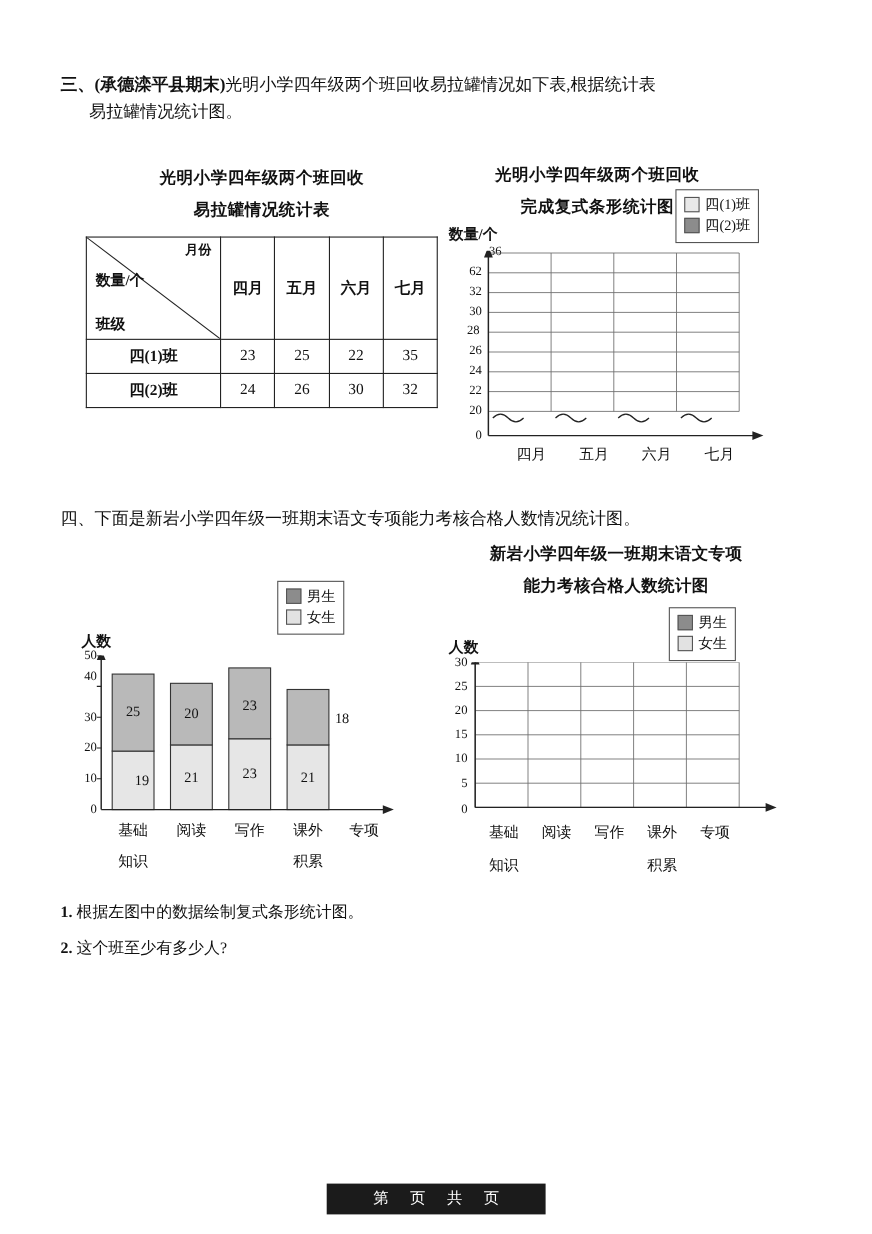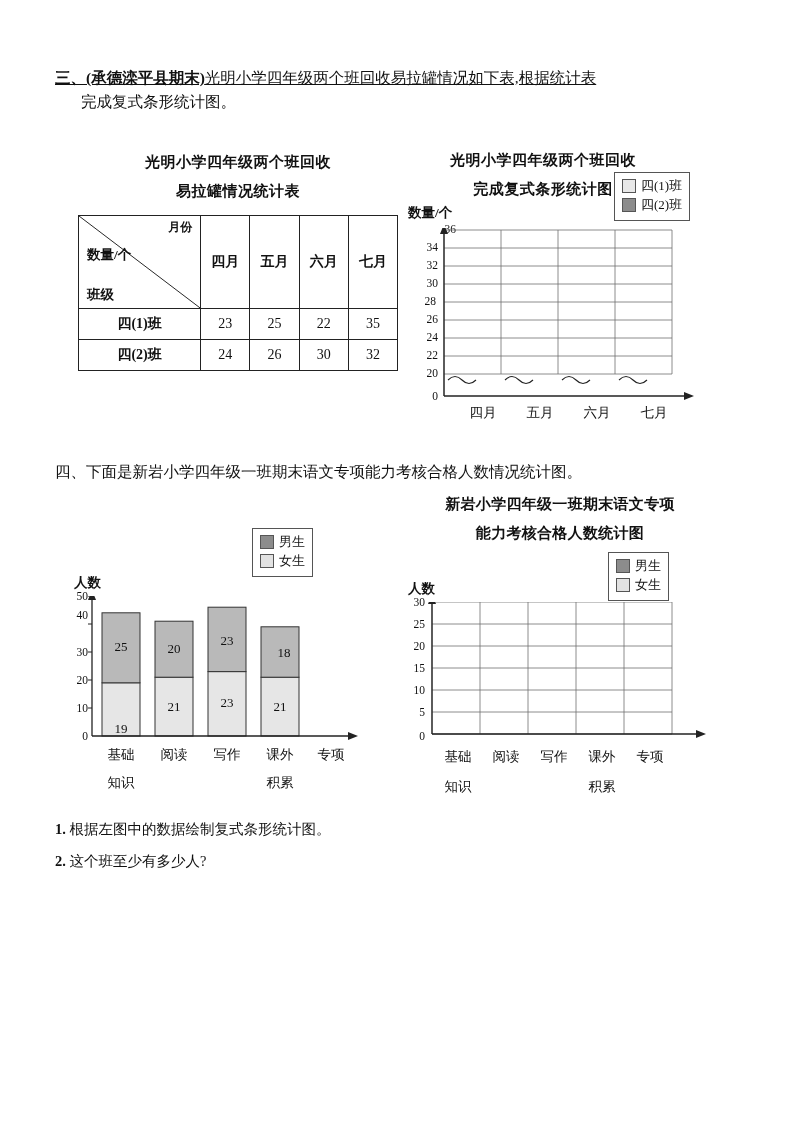--- a/index.html
+++ b/index.html
@@ -28,21 +28,21 @@
   }
   .bold { font-weight: bold; }
 
   
   #sec3 {
     position: absolute;
     left: 55px;
     top: 66px;
     width: 690px;
   }
-  #sec3 .l1 { white-space: nowrap; text-decoration: underline; }
+  #sec3 .l1 { white-space: nowrap; }
   #sec3 .l2 { margin-left: 26px; }
 
   
   #tbl-block {
     position: absolute;
     left: 78px;
     top: 148px;
     width: 320px;
     text-align: center;
   }
@@ -209,21 +209,21 @@
 </style>
 </head>
 <body>
 
 <div class="page">
 
   <div id="sec3">
     <div class="q-line l1">
       <span class="bold">三、</span><span class="bold">(承德滦平县期末)</span><span>光明小学四年级两个班回收易拉罐情况如下表,根据统计表</span>
     </div>
-    <div class="q-line l2">完成复式条形统计图。</div>
+    <div class="q-line l2">易拉罐情况统计图。</div>
   </div>
 
   <div id="tbl-block">
     <div class="cap">光明小学四年级两个班回收</div>
     <div class="cap">易拉罐情况统计表</div>
     <table class="stat">
       <tbody>
           <tr>
         <td class="corner" rowspan="1">
           <div class="corner-inner">
@@ -271,21 +271,21 @@
         <span class="sw c2"></span>
         <span>四(2)班</span>
       </div>
     </div>
 
     <div style="position:absolute; left:0px; top:58px;" class="ylabel">数量/个</div>
 
     <div class="grid-wrap" style="position:absolute; left:0px; top:82px; width:290px; height:200px;">
 
       <div class="tick" style="left:26px; top:-4px;">36</div>
-      <div class="tick" style="left:8px; top:14px;">34</div>
+      <div class="tick" style="left:8px; top:14px;">62</div>
       <div class="tick" style="left:8px; top:32px;">32</div>
       <div class="tick" style="left:8px; top:50px;">30</div>
       <div class="tick" style="left:6px; top:68px;">28</div>
       <div class="tick" style="left:8px; top:86px;">26</div>
       <div class="tick" style="left:8px; top:104px;">24</div>
       <div class="tick" style="left:8px; top:122px;">22</div>
       <div class="tick" style="left:8px; top:140px;">20</div>
       <div class="tick" style="left:8px; top:163px;">0</div>
 
       <svg width="290" height="200" viewBox="0 0 290 200" style="position:absolute;left:0;top:0;">
@@ -383,23 +383,23 @@
           <line x1="26" y1="28" x2="30" y2="28"></line>
           <line x1="26" y1="56" x2="30" y2="56"></line>
           <line x1="26" y1="84" x2="30" y2="84"></line>
           <line x1="26" y1="112" x2="30" y2="112"></line>
         </g>
       </svg>
 
       <div class="barnum" style="left:40px;  top:44px;  width:38px;">25</div>
       <div class="barnum" style="left:93px;  top:46px;  width:38px;">20</div>
       <div class="barnum" style="left:146px; top:38px;  width:38px;">23</div>
-      <div class="barnum" style="left:185px; top:50px;  width:38px;padding-left:18px;">18</div>
-
-      <div class="barnum" style="left:40px;  top:107px; width:38px;margin-top:19px;">19</div>
+      <div class="barnum" style="left:212px; top:50px;  width:38px;padding-left:18px;">18</div>
+
+      <div class="barnum" style="left:40px;  top:107px; width:54px;">19</div>
       <div class="barnum" style="left:93px;  top:104px; width:38px;">21</div>
       <div class="barnum" style="left:146px; top:100px; width:38px;">23</div>
       <div class="barnum" style="left:199px; top:104px; width:38px;">21</div>
 
       <div class="xlab" style="left:32px;  top:150px; width:54px;">基础</div>
       <div class="xlab" style="left:85px;  top:150px; width:54px;">阅读</div>
       <div class="xlab" style="left:138px; top:150px; width:54px;">写作</div>
       <div class="xlab" style="left:191px; top:150px; width:54px;">课外</div>
       <div class="xlab" style="left:242px; top:150px; width:54px;">专项</div>
       <div class="xlab" style="left:32px;  top:178px; width:54px;">知识</div>
@@ -469,14 +469,17 @@
 
   <div class="qs" id="q1">
     <span class="num">1.</span>
     <span>根据左图中的数据绘制复式条形统计图。</span>
   </div>
   <div class="qs" id="q2">
     <span class="num">2.</span>
     <span>这个班至少有多少人?</span>
   </div>
 
+  <div id="footer">
+    <span class="fbar">第 页 共 页</span>
+  </div>
 
 </div>
 
 </body></html>

